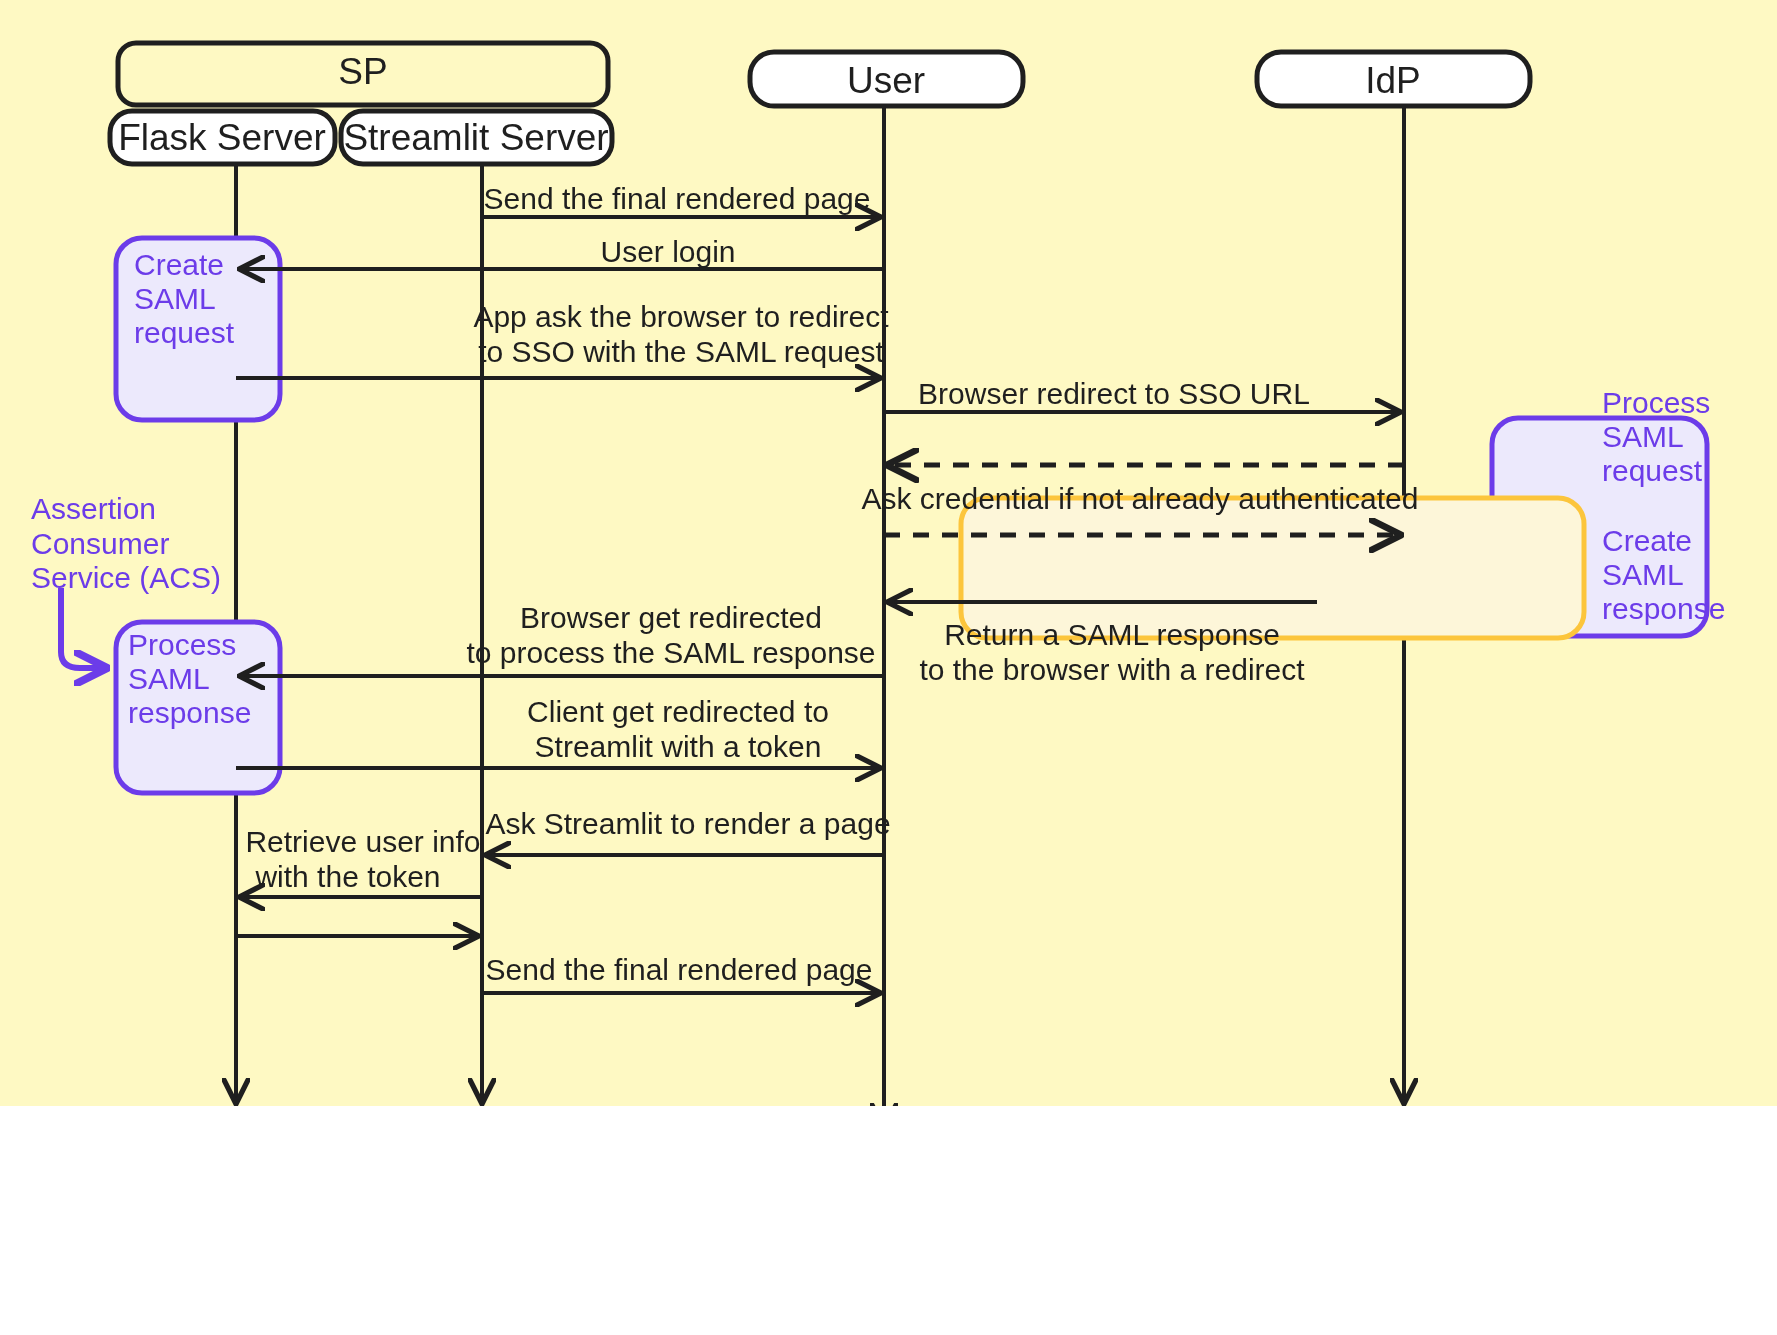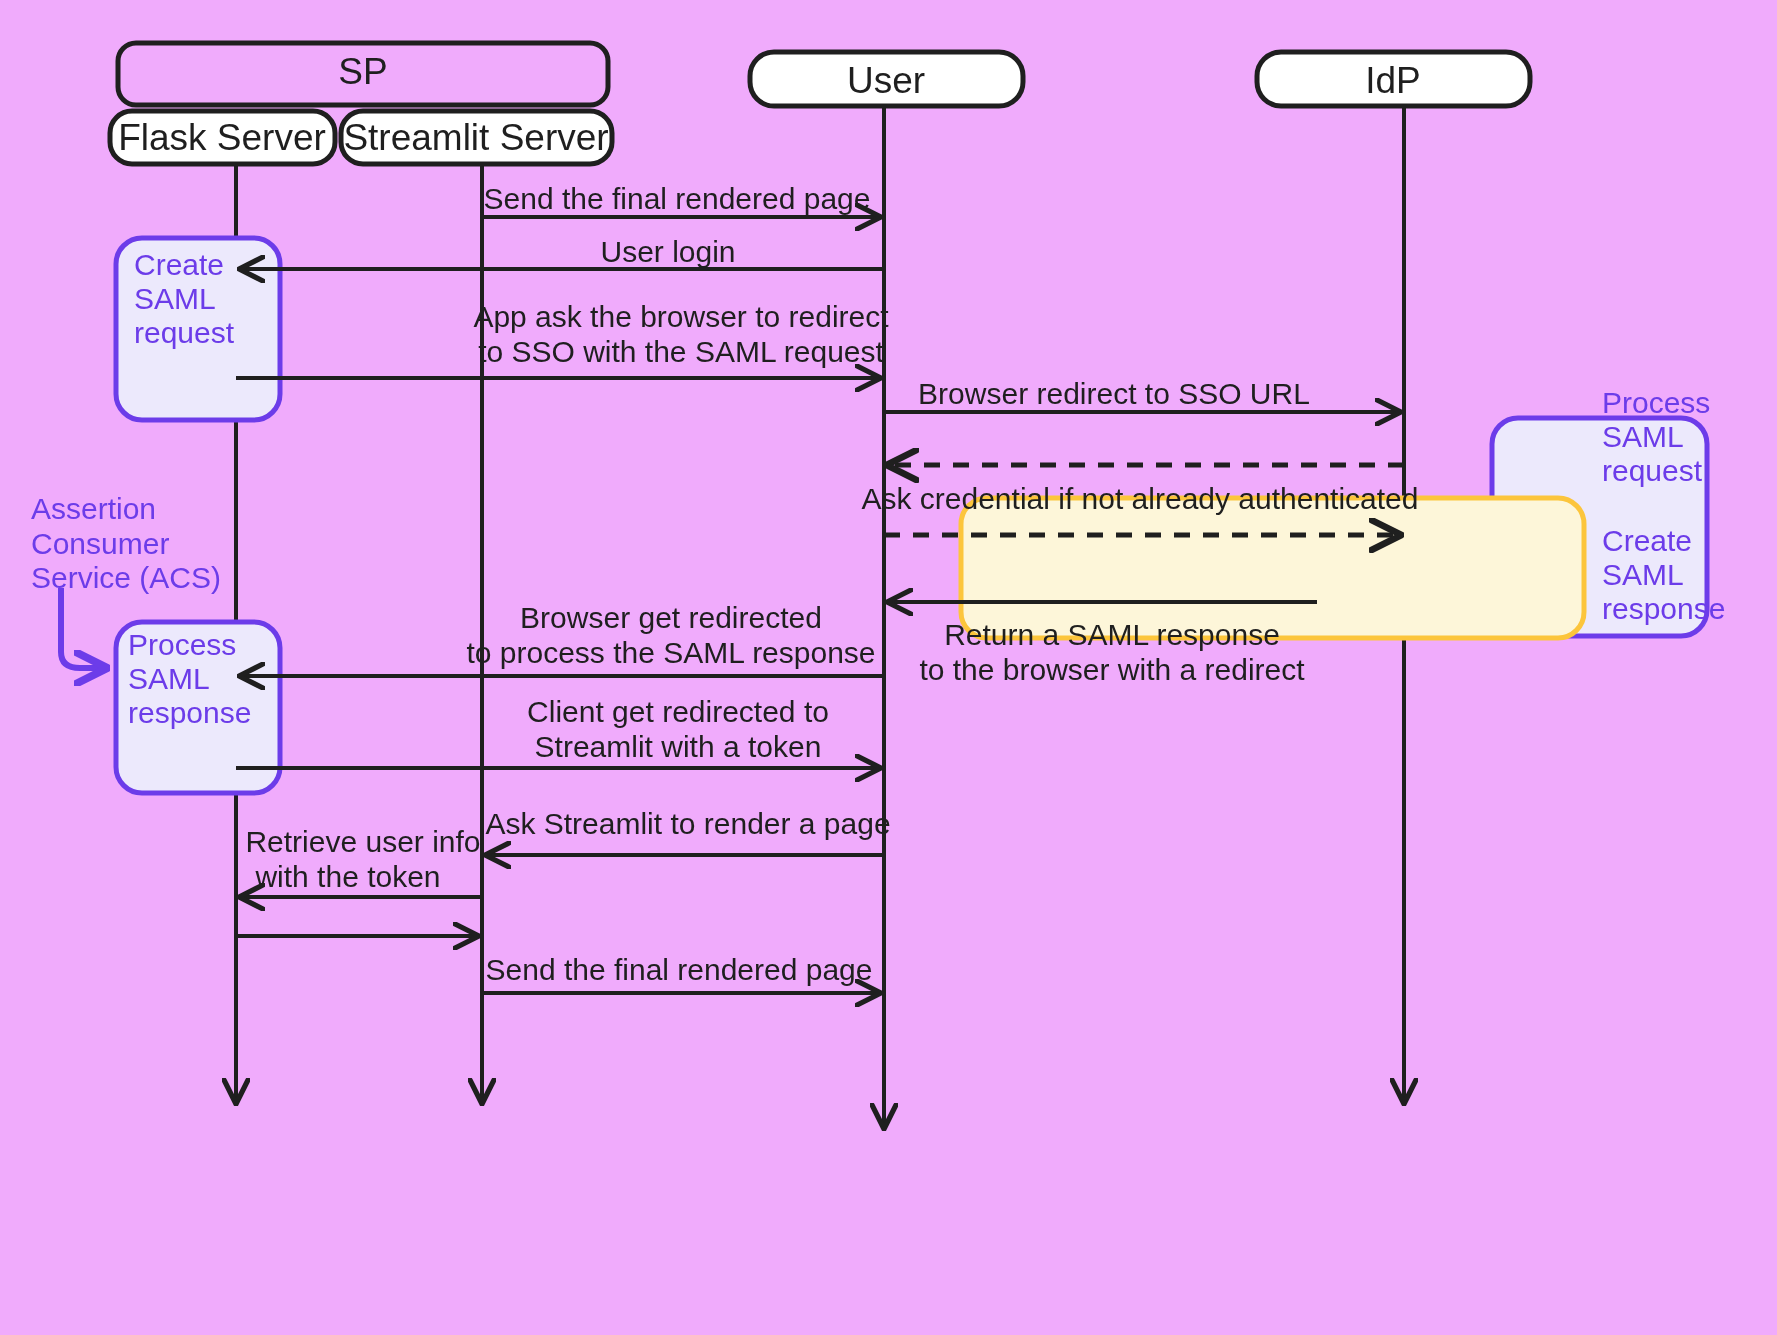--- a/index.html
+++ b/index.html
@@ -6,22 +6,22 @@
     margin: 0;
     padding: 0;
     background: #ffffff;
   }
   body {
     font-family: "Liberation Sans", sans-serif;
   }
   #diagram-root {
     position: relative;
     width: 1777px;
-    height: 1335px;
-    background: #f0abfc;
+    height: 1106px;
+    background: #fef9c3;
     overflow: hidden;
   }
   svg#seq-svg {
     position: absolute;
     left: 0;
     top: 0;
     width: 1777px;
     height: 1335px;
   }
   .lifeline {

